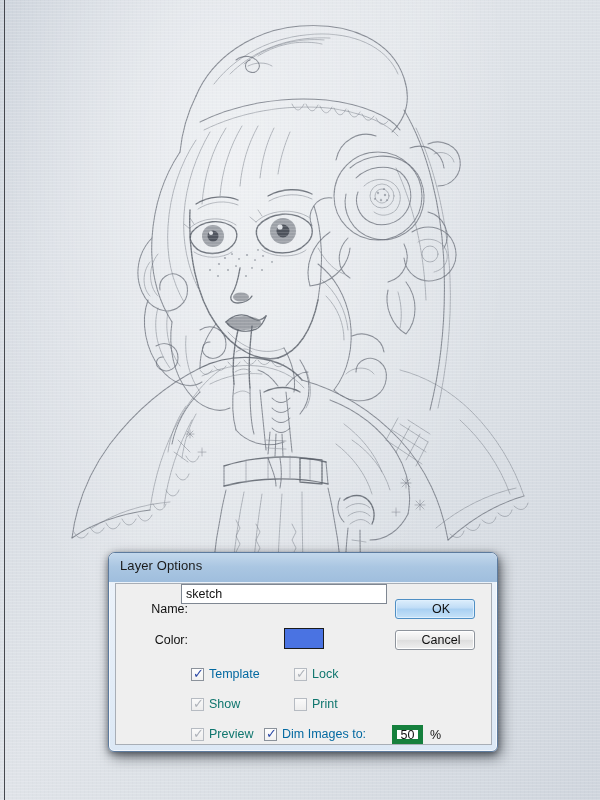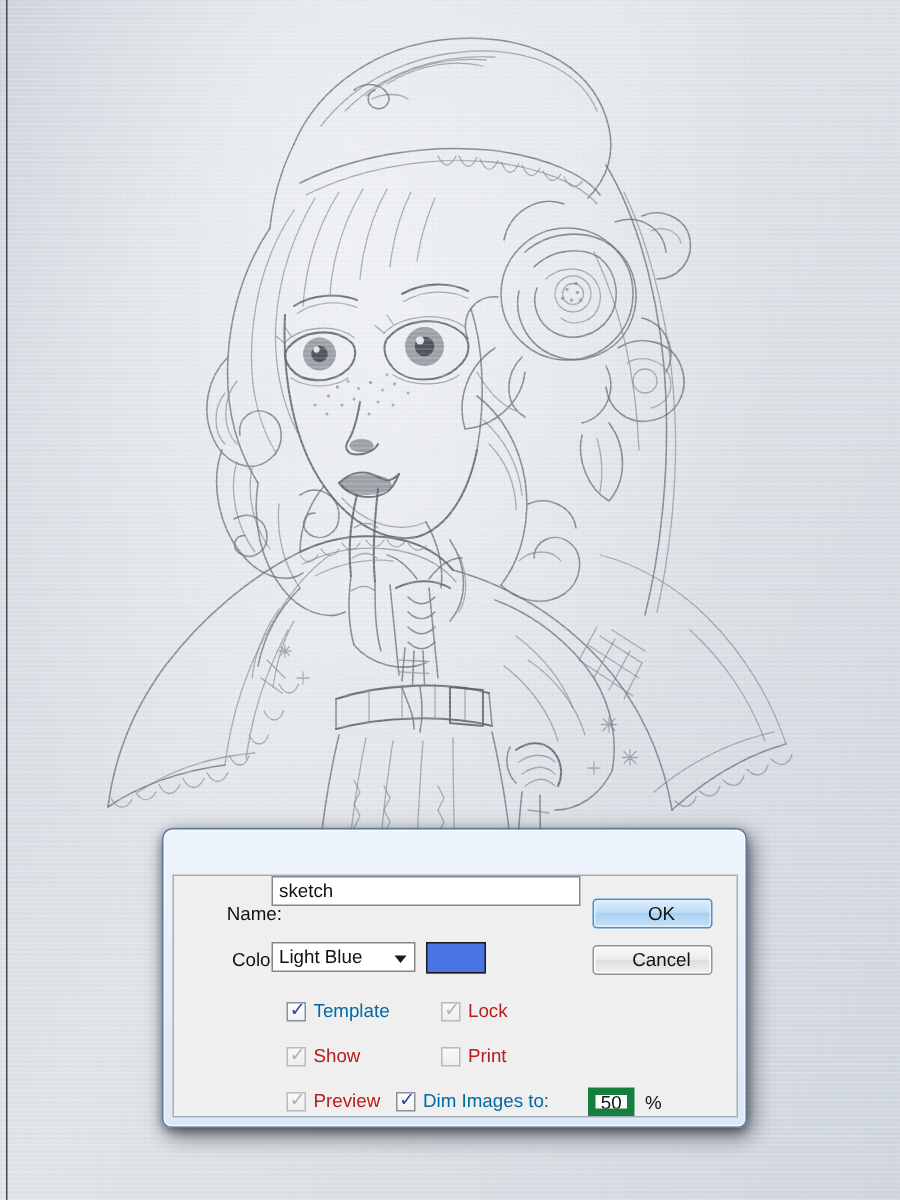--- a/index.html
+++ b/index.html
@@ -199,21 +199,21 @@
   }
   .cb.disabled .tick { color: #aeb3ba; }
   .cb-label {
     position: absolute;
     left: 18px;
     top: -1px;
     font-size: 12.5px;
     color: #0369a1;
     white-space: nowrap;
   }
-  .cb-label.disabled { color: #b91c1c; }
+  .cb-label.disabled { color: #0f766e; }
 
   #dim-input {
     position: absolute;
     left: 128px;
     top: -3px;
     width: 31px;
     height: 19px;
     background: #ffffff;
     border: 5px solid #15803d;
     box-sizing: border-box;
@@ -551,31 +551,30 @@
 
       <path class="ln-f" d="M214,620 C218,640 224,656 232,666"></path>
       <path class="ln-f" d="M336,620 C332,642 326,658 318,668"></path>
     </svg>
     <div id="paper-grain"></div>
     <div id="artboard-edge-left"></div>
   </div>
 
   <div id="dialog">
 
+    <div id="titlebar">
+      <div id="title-text">Layer Options</div>
+    </div>
 
     <div id="panel">
 
       <div class="row-label" id="name-label">Name:</div>
       <input id="name-input" type="text" value="sketch" style="">
 
       <div class="row-label" id="color-label">Color:</div>
-      <div id="color-select">
-        <div id="color-select-text">Light Blue</div>
-        <div id="color-select-arrow"></div>
-      </div>
       <div id="color-swatch" style="background: rgb(74, 115, 226);"></div>
 
       <div class="cb-row" style="left:75px; top:84px;">
         <div class="cb">
           <span class="tick">✓</span>
         </div>
         <div class="cb-label">Template</div>
       </div>
 
       <div class="cb-row" style="left:178px; top:84px;">

